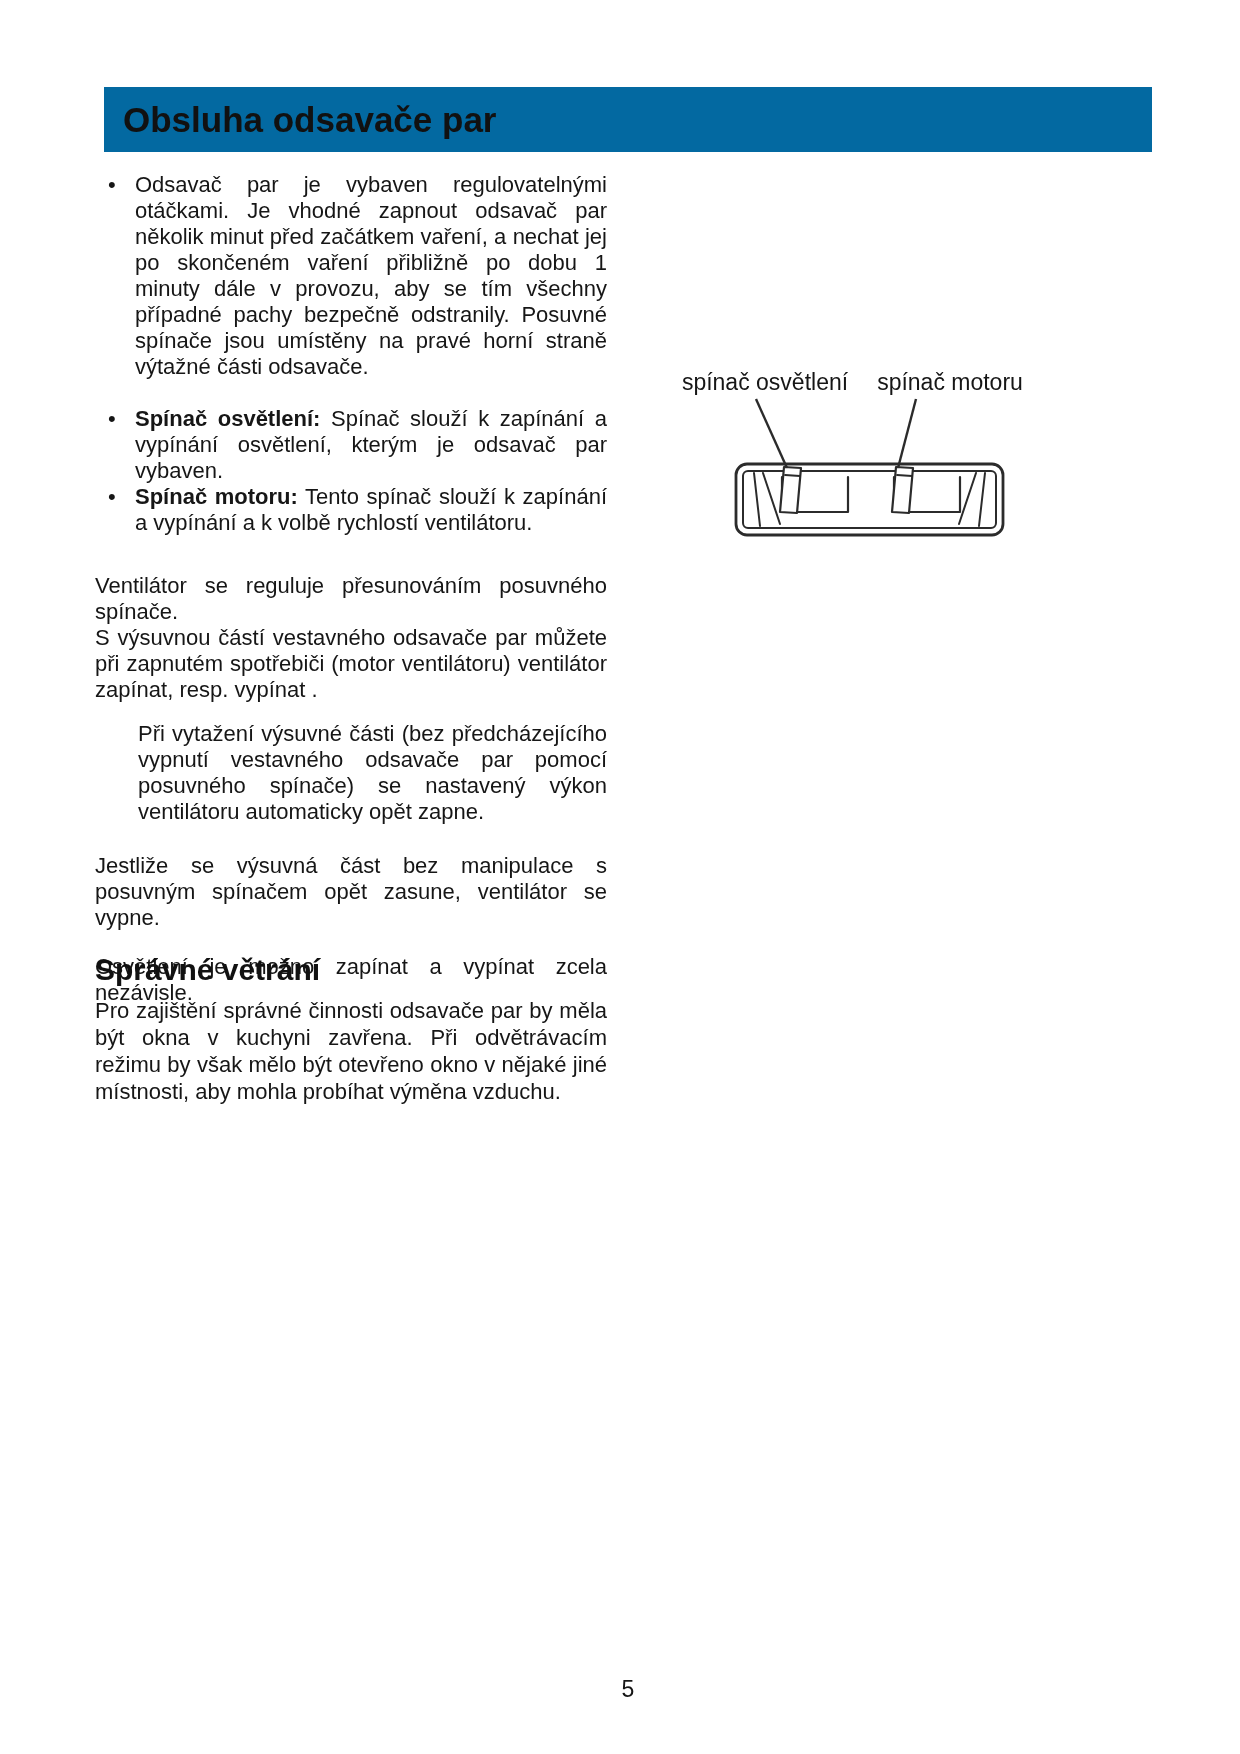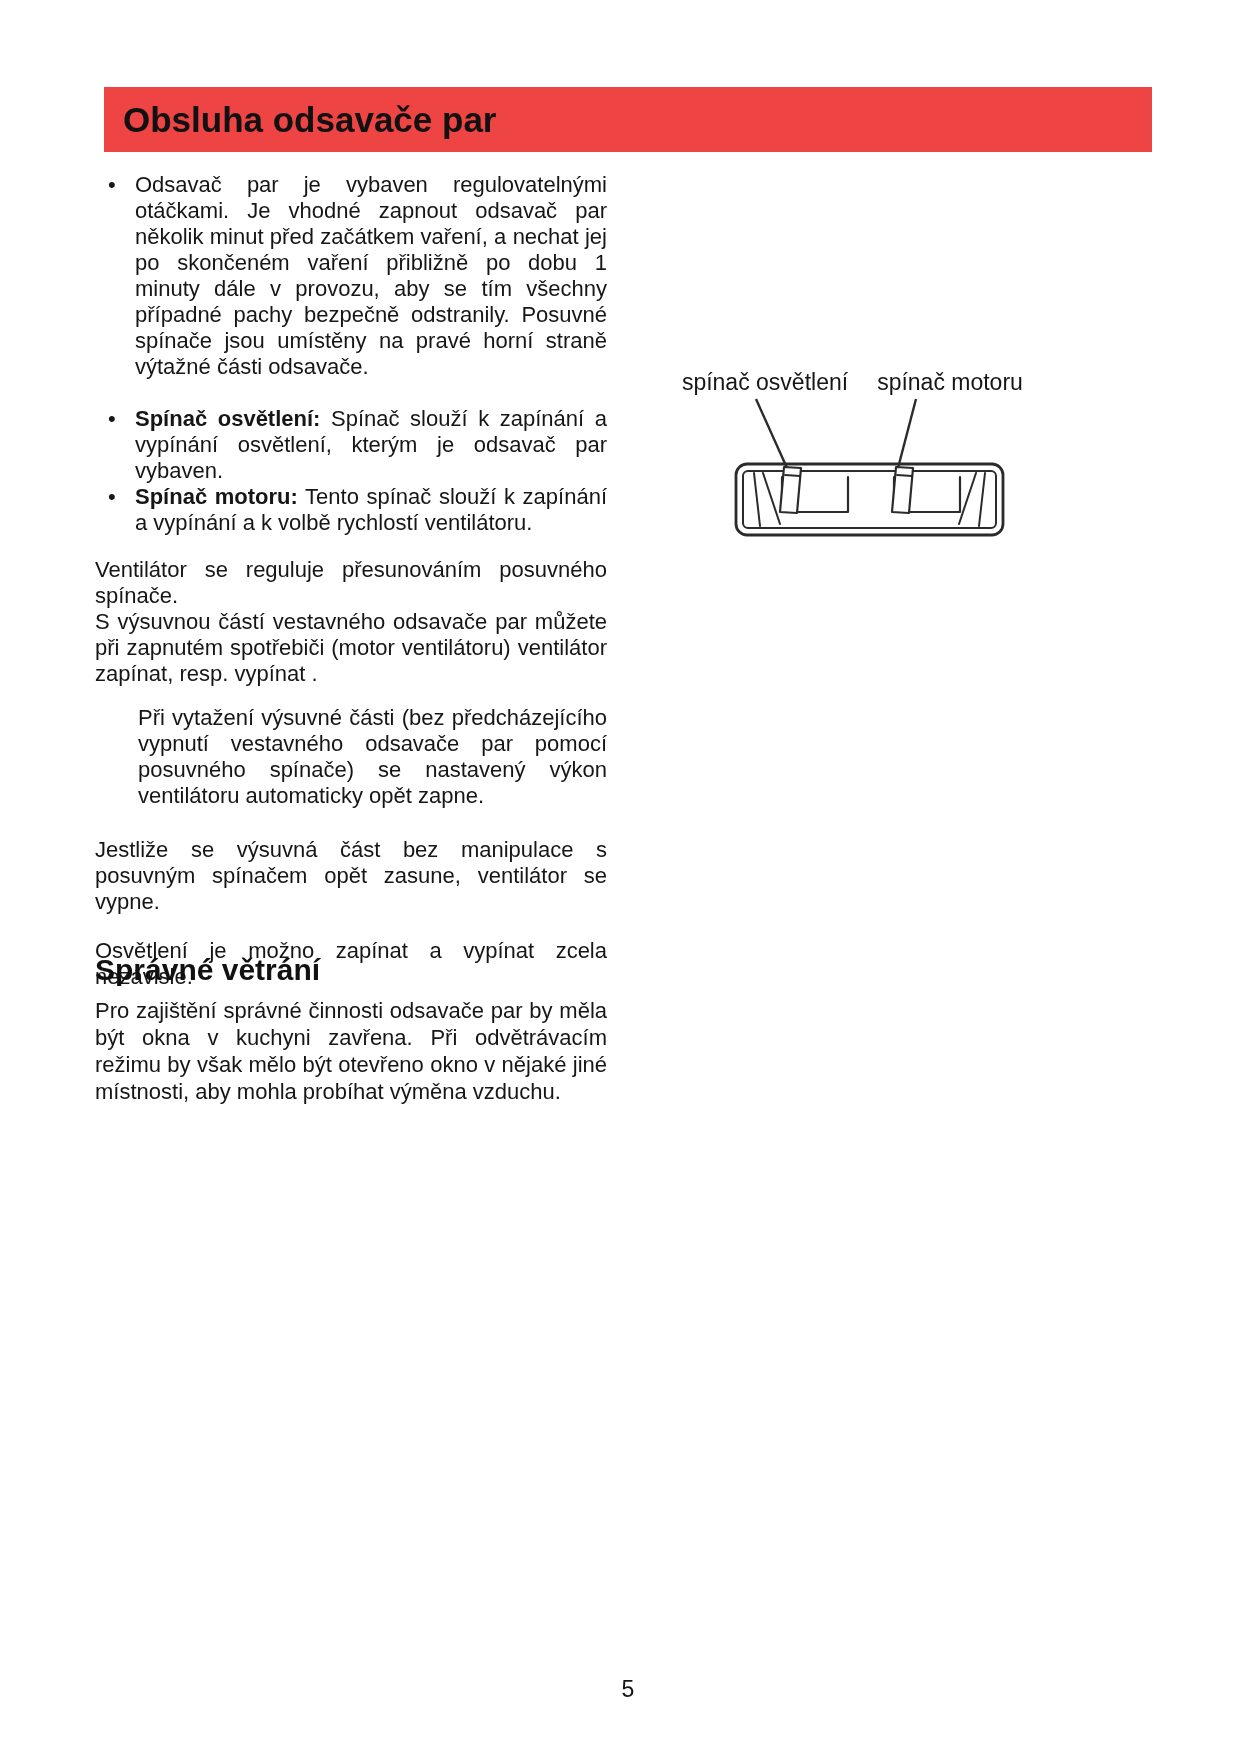--- a/index.html
+++ b/index.html
@@ -7,39 +7,39 @@
     width:1240px; height:1754px;
     background:#ffffff;
     font-family:"Liberation Sans","DejaVu Sans",sans-serif;
     color:#161616;
     position:relative;
     overflow:hidden;
   }
   .banner {
     position:absolute; left:104px; top:87px;
     width:1048px; height:65px;
-    background:#ef4444;
+    background:#0369a1;
   }
   .banner h1 {
     margin:0; padding-left:19px;
     font-size:35px; font-weight:bold;
     line-height:66px; color:#111111;
     white-space:nowrap;
   }
   .col1 {
     position:absolute; left:95px; top:172px; width:512px;
     font-size:22px; line-height:26px;
   }
   .bullet { display:flex; }
   .bullet .marker { flex:0 0 40px; padding-left:13px; box-sizing:border-box; }
   .bullet .btext { flex:1 1 auto; text-align:justify; }
   .lead { font-weight:bold; }
   .para { margin:0; text-align:justify; }
   .gap26 { margin-top:26px; }
-  .gap21 { margin-top:21px; }
+  .gap21 { margin-top:37px; }
   .gap18 { margin-top:18px;margin-left:43px; }
   .gap22 { margin-top:28px; }
   .gap23 { margin-top:23px; }
   .sec2 {
     position:absolute; left:95px; top:953px; width:512px;
     font-size:22px; line-height:27px;
   }
   .sec2 h2 { margin:0 0 10px 0; font-size:30px; line-height:34px; font-weight:bold; color:#111111; }
   .figure {
     position:absolute; left:615px; top:318px;

